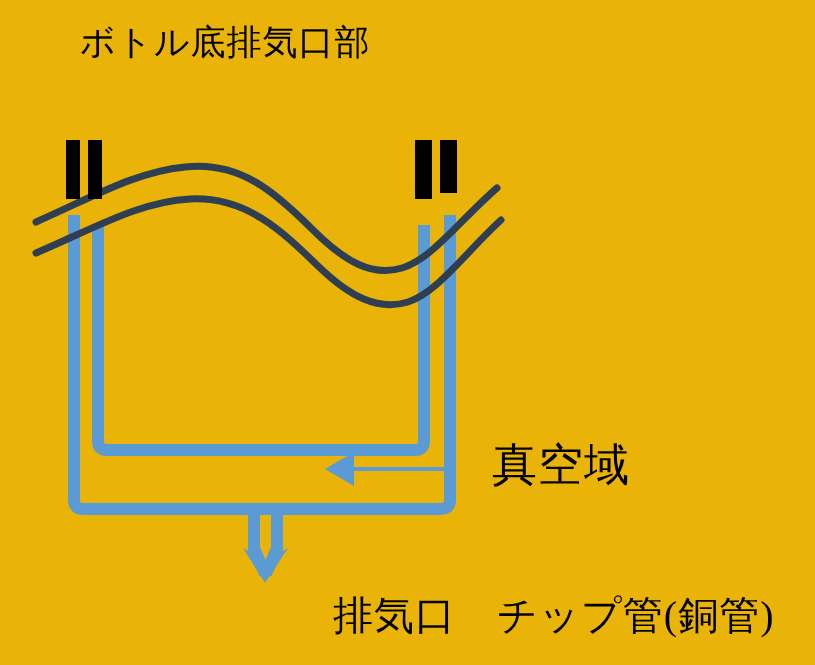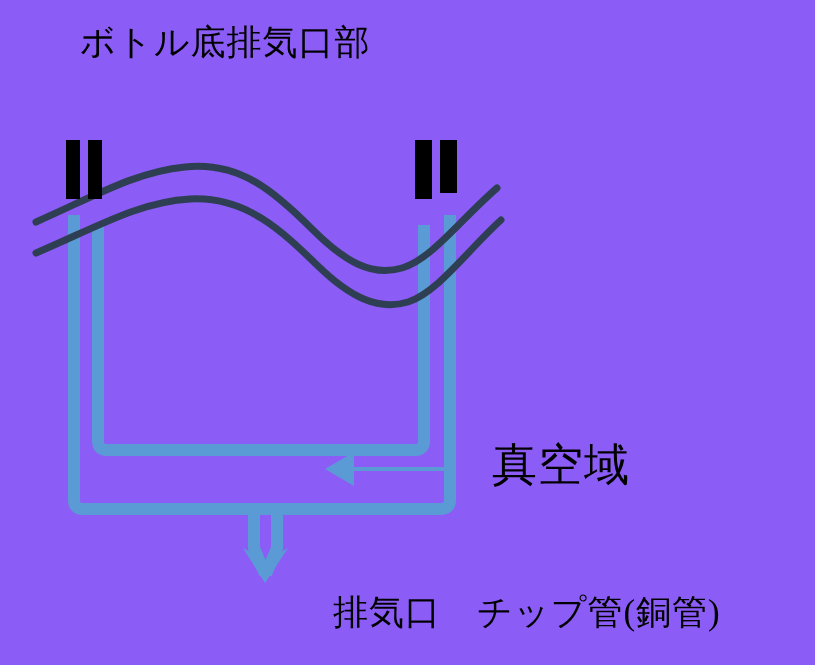--- a/index.html
+++ b/index.html
@@ -8,21 +8,21 @@
     padding: 0;
     background: #ffffff;
   }
   body {
     font-family: "Liberation Serif", "DejaVu Serif", serif;
   }
   #canvas {
     position: relative;
     width: 815px;
     height: 665px;
-    background: #8b5cf6;
+    background: #eab308;
     overflow: hidden;
   }
   #diagram-svg {
     position: absolute;
     left: 0;
     top: 0;
     width: 815px;
     height: 665px;
   }
   .label {
@@ -40,21 +40,21 @@
   }
   #vacuum-label {
     left: 492px;
     top: 441px;
     font-size: 45px;
     letter-spacing: 1px;
   }
   #tip-tube-label {
     left: 333px;
     top: 594px;
-    font-size: 35px;
+    font-size: 40px;
     letter-spacing: 1px;
   }
 </style>
 </head>
 <body>
 
 <div id="canvas">
 
   <svg id="diagram-svg" viewBox="0 0 815 665" xmlns="http://www.w3.org/2000/svg">
 

